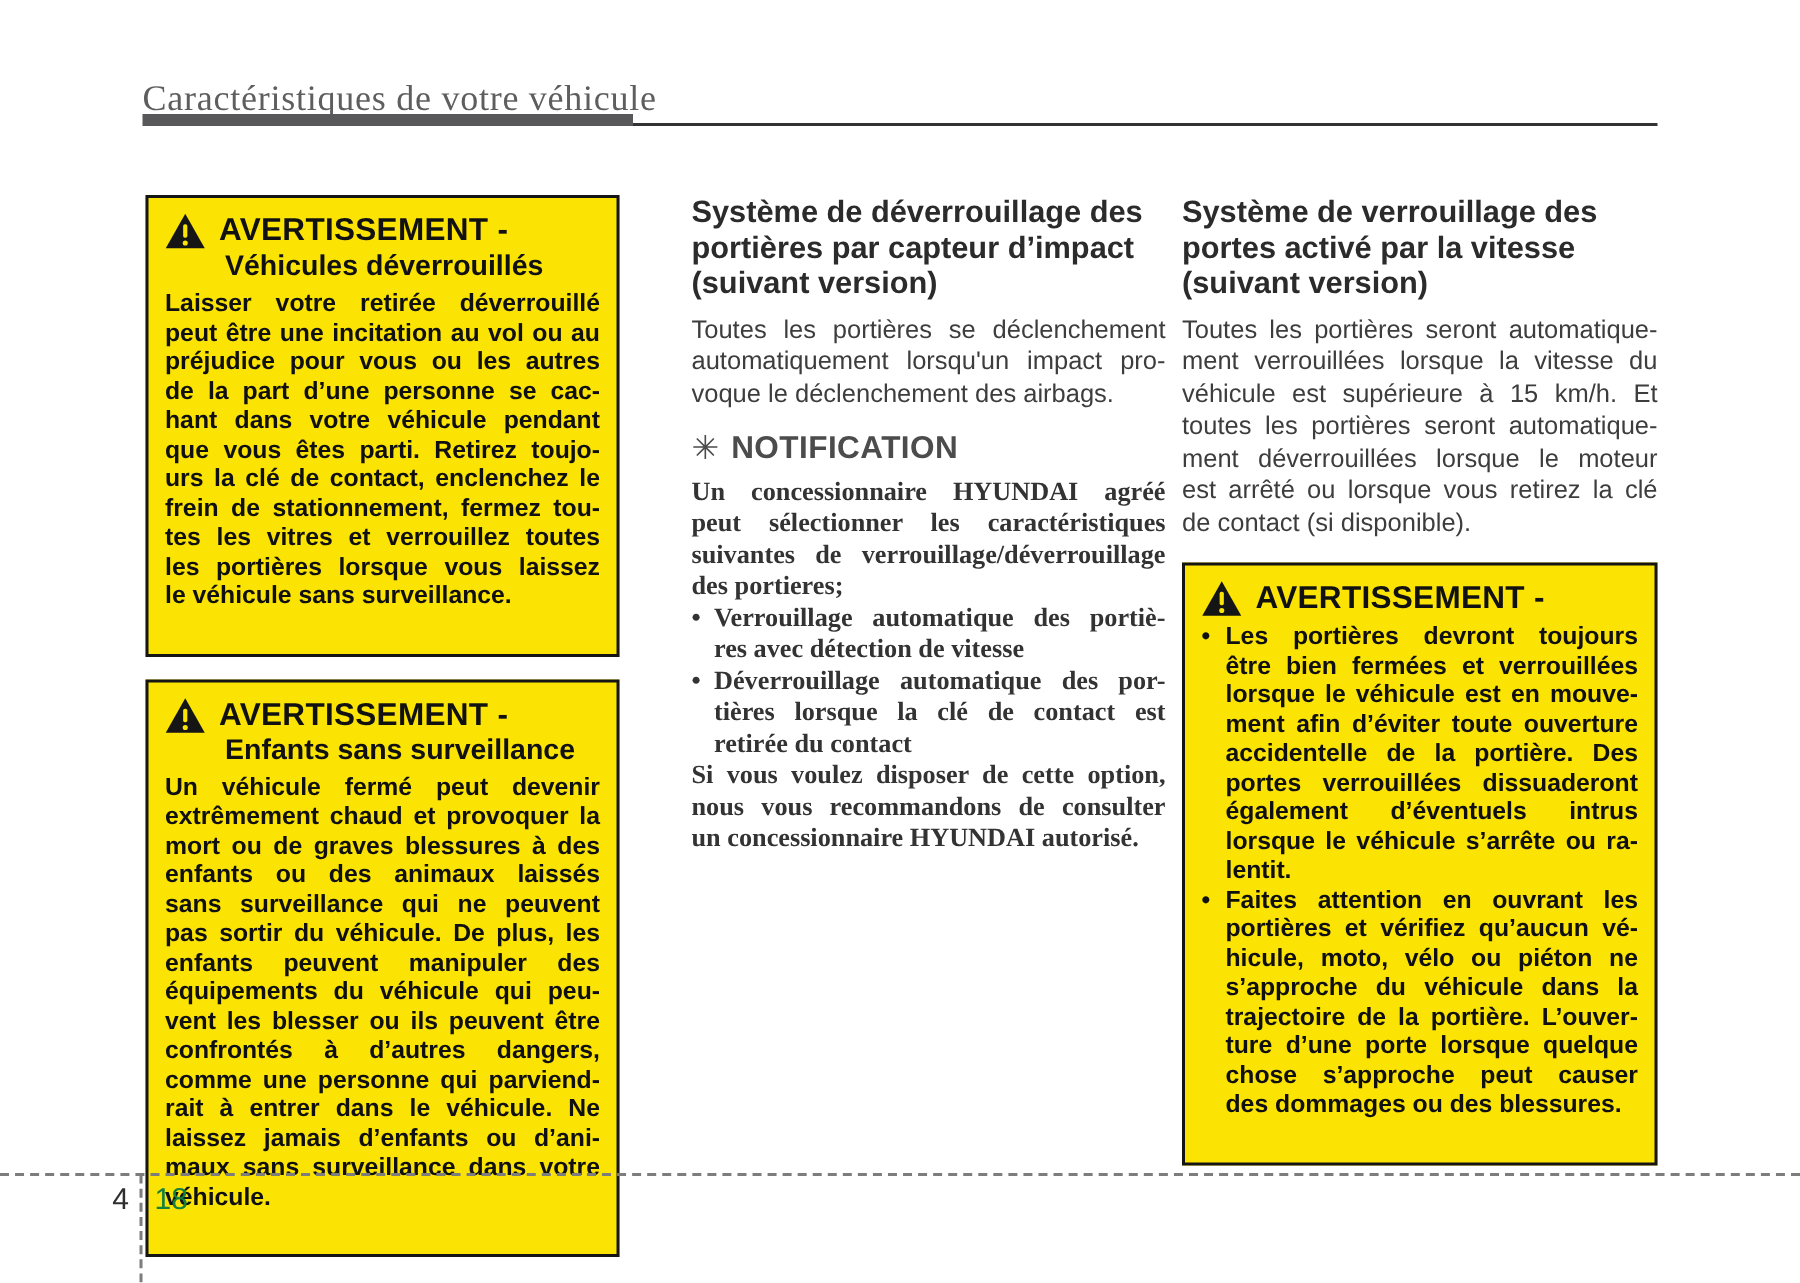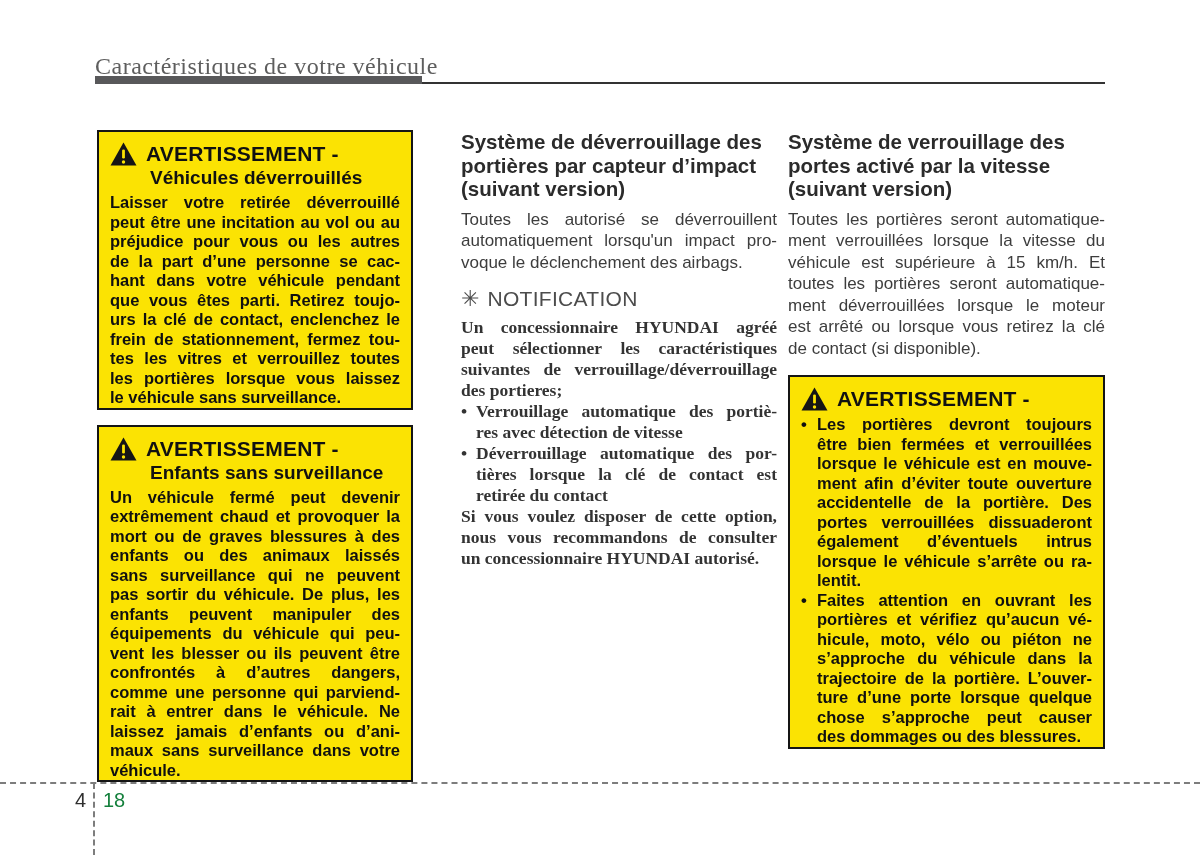--- a/index.html
+++ b/index.html
@@ -18,21 +18,21 @@
 
   
   .col{position:absolute;top:130px;}
   .col1{left:97px;width:316px;}
   .col2{left:461px;width:316px;}
   .col3{left:788px;width:317px;}
 
   
   .warnbox{
     background:#fbe303;border:2px solid #151515;
-    padding:10px 11px 0 11px;box-sizing:border-box;margin-bottom:15px;
+    padding:10px 11px 28px 11px;box-sizing:border-box;margin-bottom:15px;
   }
   .warn-title-row{display:flex;align-items:center;gap:9px;}
   .warn-label{font-weight:bold;font-size:21px;color:#111;letter-spacing:.2px;}
   .warn-sub{font-weight:bold;font-size:19px;color:#111;margin-left:40px;margin-top:1px;}
   .warn-body{margin-top:4px;font-weight:bold;font-size:16.5px;line-height:19.5px;color:#101010;}
   .tri-icon{flex:0 0 auto;display:block;}
 
   
   .jlines > div{text-align:justify;text-align-last:justify;white-space:nowrap;}
   .jlines > div:last-child{text-align-last:left;}
@@ -42,21 +42,21 @@
   .bullet{display:flex;margin-top:0px;}
   .bullet .dot{flex:0 0 15px;}
   .bullet .content{flex:1;min-width:0;}
   .warn-bullets .bullet .dot{flex:0 0 16px;font-weight:bold;}
 
   
   .sec-heading{font-weight:bold;font-size:20.5px;line-height:23.5px;color:#2b2b2b;margin:0 0 8px 0;}
   .sec-body{font-size:17px;line-height:21.5px;color:#3d3d3d;margin:0 0 14px 0;}
   .notif-head{display:flex;align-items:center;gap:8px;margin:10px 0 6px 0;}
   .notif-star{font-size:22px;color:#4c4c4c;line-height:20px;}
-  .notif-label{font-weight:normal;font-size:21px;color:#4c4c4c;letter-spacing:.3px;}
+  .notif-label{font-weight:bold;font-size:21px;color:#4c4c4c;letter-spacing:.3px;}
   .notif-body{
     font-family:"Liberation Serif",serif;font-weight:bold;
     font-size:17.5px;line-height:21px;color:#333;
   }
   .notif-body .bullet{font-family:"Liberation Serif",serif;}
   .notif-outro{margin-top:0px;}
 
   
   .foot-dash-h{position:absolute;left:0;top:782px;width:1200px;border-top:2px dashed #7d7d7d;}
   .foot-dash-v{position:absolute;left:93px;top:783px;height:72px;border-left:2px dashed #7d7d7d;}
@@ -129,21 +129,21 @@
 </div>
 
 <div class="col col2">
 
   <h2 class="sec-heading plain-lines">
       <div>Système de déverrouillage des</div>
       <div>portières par capteur d’impact</div>
       <div>(suivant version)</div>
     </h2>
   <div class="sec-body jlines">
-      <div>Toutes les autorisé se déverrouillent</div>
+      <div>Toutes les portières se déclenchement</div>
       <div>automatiquement lorsqu'un impact pro-</div>
       <div>voque le déclenchement des airbags.</div>
     </div>
 
   <div class="notif-head">
     <span class="notif-star">✳</span>
     <span class="notif-label">NOTIFICATION</span>
   </div>
 
   <div class="notif-body">

